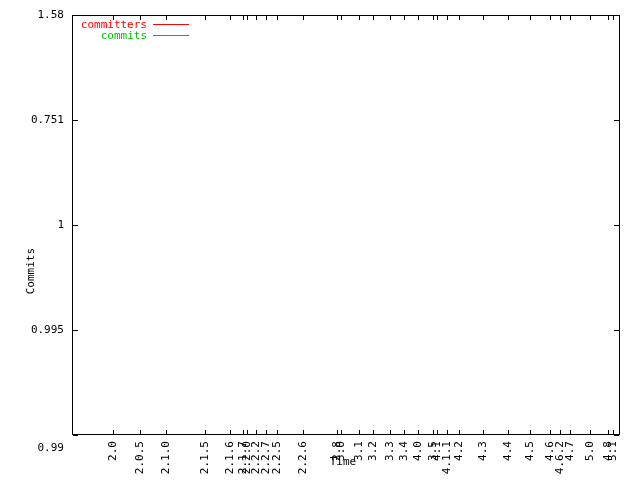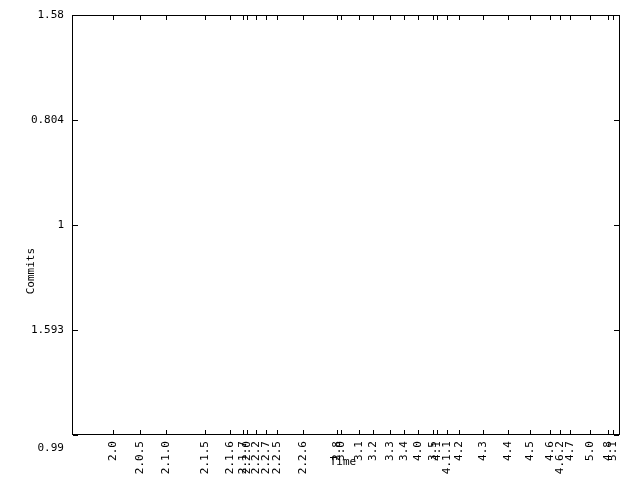--- a/index.html
+++ b/index.html
@@ -91,20 +91,30 @@
 <body>
 
 <div id="chart">
 
   <div id="plot-border"></div>
 
   <div id="y-axis-title">Commits</div>
 
   <div id="x-axis-title">Time</div>
 
+  <div id="legend">
+    <div class="legend-row">
+      <span class="legend-label" style="color: rgb(255, 0, 0);">committers</span>
+      <span class="legend-line" style="border-top-color: rgb(255, 0, 0);"></span>
+    </div>
+    <div class="legend-row">
+      <span class="legend-label" style="color: rgb(0, 192, 0);">commits</span>
+      <span class="legend-line" style="border-top-color: rgb(0, 192, 0);"></span>
+    </div>
+  </div>
 
   <div id="ticks-layer">
       <div class="tick vert" style="left: 113px; top: 430px;"></div>
       <div class="tick vert" style="left: 113px; top: 15px;"></div>
       <span class="xtick-label" style="left: 108px; top: 441px;">2.0</span>
       <div class="tick vert" style="left: 140px; top: 430px;"></div>
       <div class="tick vert" style="left: 140px; top: 15px;"></div>
       <span class="xtick-label" style="left: 135px; top: 441px;">2.0.5</span>
       <div class="tick vert" style="left: 166px; top: 430px;"></div>
       <div class="tick vert" style="left: 166px; top: 15px;"></div>
@@ -191,25 +201,25 @@
       <div class="tick vert" style="left: 608px; top: 15px;"></div>
       <span class="xtick-label" style="left: 603px; top: 441px;">4.8</span>
       <div class="tick vert" style="left: 613px; top: 430px;"></div>
       <div class="tick vert" style="left: 613px; top: 15px;"></div>
       <span class="xtick-label" style="left: 608px; top: 441px;">5.1</span>
       <div class="tick horz" style="left: 73px; top: 435px;"></div>
       <div class="tick horz" style="left: 614px; top: 435px;"></div>
       <span class="ytick-label" style="top: 443px;">0.99</span>
       <div class="tick horz" style="left: 73px; top: 330px;"></div>
       <div class="tick horz" style="left: 614px; top: 330px;"></div>
-      <span class="ytick-label" style="top: 325px;">1.593</span>
+      <span class="ytick-label" style="top: 325px;">0.995</span>
       <div class="tick horz" style="left: 73px; top: 225px;"></div>
       <div class="tick horz" style="left: 614px; top: 225px;"></div>
       <span class="ytick-label" style="top: 220px;">1</span>
       <div class="tick horz" style="left: 73px; top: 120px;"></div>
       <div class="tick horz" style="left: 614px; top: 120px;"></div>
-      <span class="ytick-label" style="top: 115px;">0.804</span>
+      <span class="ytick-label" style="top: 115px;">0.751</span>
       <div class="tick horz" style="left: 73px; top: 15px;"></div>
       <div class="tick horz" style="left: 614px; top: 15px;"></div>
       <span class="ytick-label" style="top: 10px;">1.58</span>
     </div>
 
 </div>
 
 </body></html>

